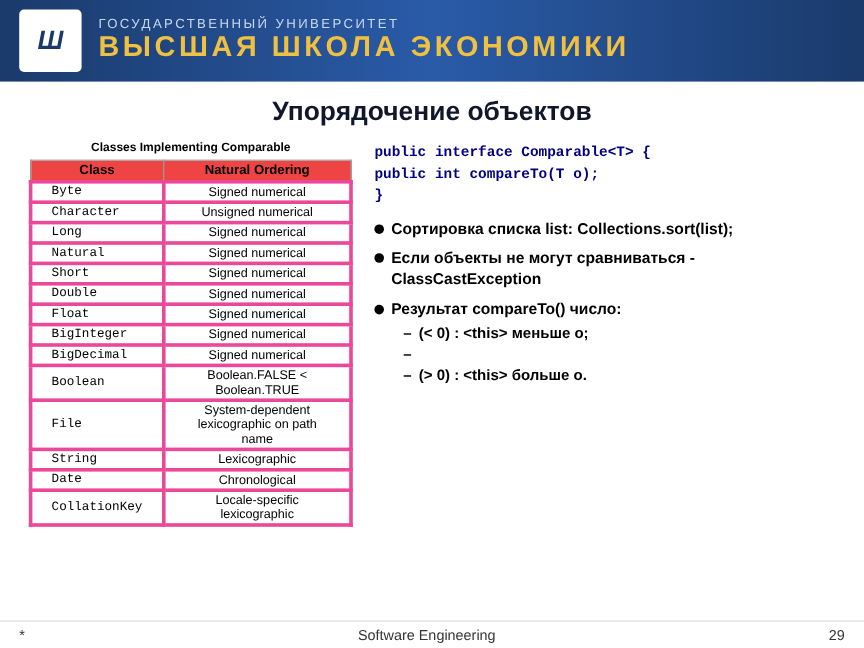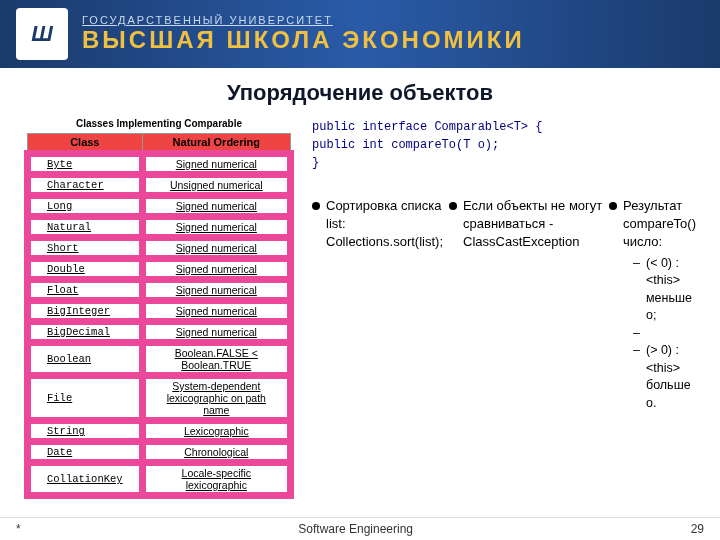--- a/index.html
+++ b/index.html
@@ -45,21 +45,20 @@
       display: flex;
       flex-direction: column;
       color: white;
     }
 
     .header-top-text {
       font-size: 11px;
       letter-spacing: 2px;
       text-transform: uppercase;
       color: #c8d8f0;
-      text-decoration: underline;
     }
 
     .header-main-text {
       font-size: 24px;
       font-weight: bold;
       letter-spacing: 3px;
       color: #f0c040;
       text-transform: uppercase;
     }
 
@@ -104,60 +103,61 @@
 
     .comparable-table th {
       border: 1px solid #999;
       padding: 2px 5px;
       background: #ef4444;
       font-weight: bold;
       text-align: center;
     }
 
     .comparable-table td {
-      border: 7px solid #ec4899;
+      border: 3px solid #ec4899;
       padding: 1px 16px;
       vertical-align: middle;
-      text-decoration: underline;
     }
 
     .comparable-table td:first-child {
       font-family: 'Courier New', monospace;
       font-size: 10.5px;
       white-space: nowrap;
     }
 
     .comparable-table td:last-child {
       font-size: 10.5px;
       text-align: center;
     }
 
     
     .right-section {
       flex: 1;
       display: flex;
       flex-direction: column;
-      gap: 25px;
+      gap: 10px;
+      font-weight: bold;
     }
 
     .code-block {
       background: #fff;
       font-family: 'Courier New', monospace;
       font-size: 12px;
       color: #000080;
       line-height: 1.5;
       padding: 0;
     }
 
     
     .bullets {
       list-style: none;
       padding: 0;
       margin: 0;
       display: flex;
+      flex-direction: column;
       gap: 6px;
     }
 
     .bullets > li {
       display: flex;
       gap: 6px;
       align-items: flex-start;
       font-size: 13px;
       line-height: 1.4;
     }

